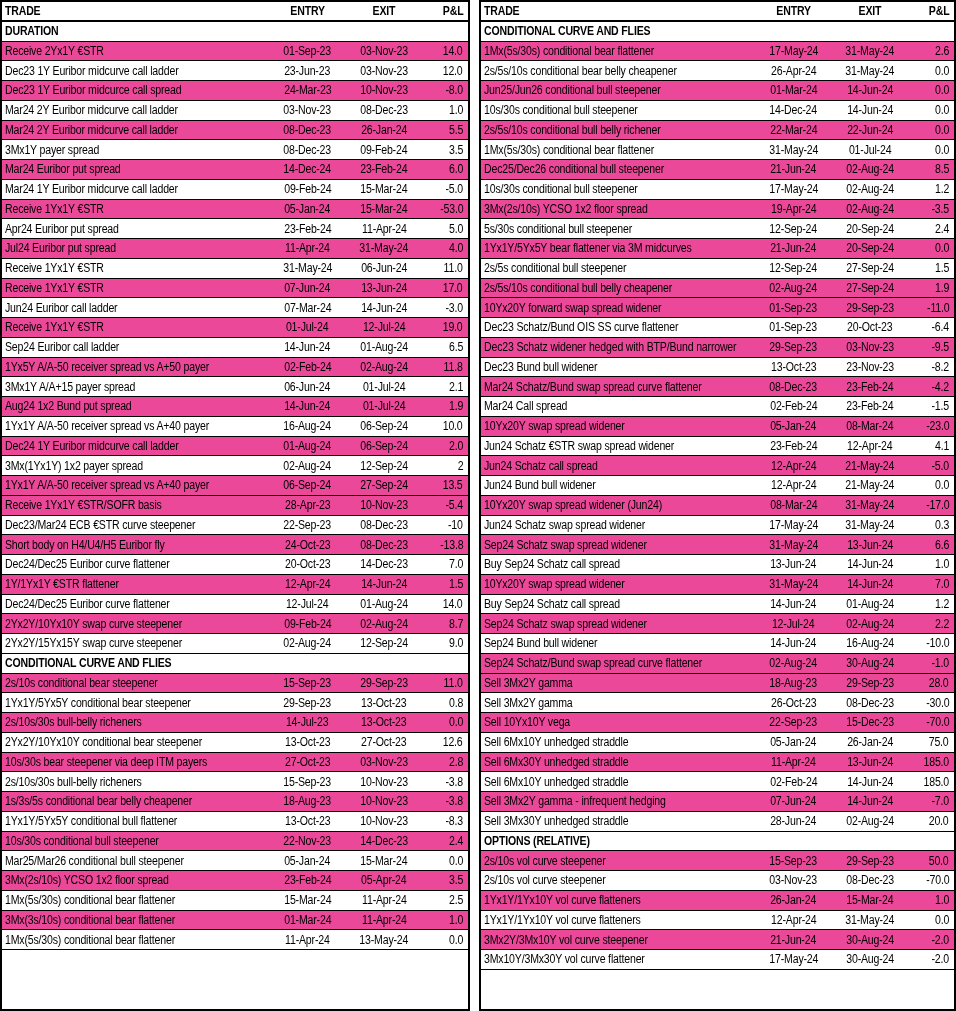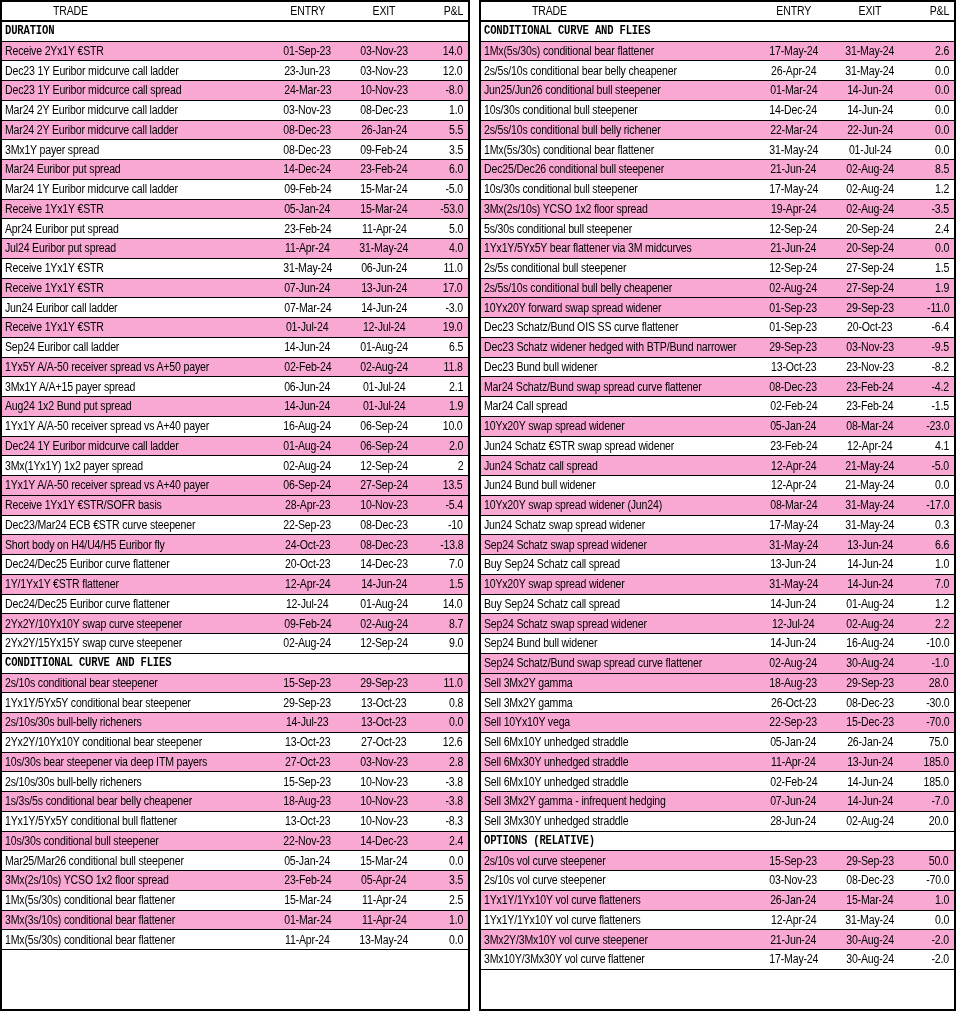--- a/index.html
+++ b/index.html
@@ -12,23 +12,23 @@
     position:absolute;top:0;box-sizing:border-box;
     border:2px solid #000;background:#fff;overflow:hidden;
   }
   .pane-left{left:0;width:470px;height:1011px;}
   .pane-right{left:479px;width:477px;height:1011px;}
   .row{
     display:flex;align-items:center;
     height:19.75px;box-sizing:border-box;
     border-bottom:1px solid #000;background:#fff;
   }
-  .row.header{border-bottom-width:2px;font-weight:normal;padding-left:48px;}
-  .row.section{font-weight:bold;font-family:Liberation Mono, monospace;}
-  .row.shaded{background:#f9a8d4;align-items:center;}
+  .row.header{border-bottom-width:2px;font-weight:bold;}
+  .row.section{font-weight:bold;}
+  .row.shaded{background:#ec4899;align-items:center;}
   .c-trade{flex:1;padding-left:3px;overflow:hidden;white-space:nowrap;}
   .c-entry{width:75px;text-align:center;}
   .c-exit{width:78px;text-align:center;}
   .c-pnl{width:40px;text-align:right;padding-right:5px;}
   .t{
     display:inline-block;white-space:nowrap;
     transform:scaleX(.88);letter-spacing:-0.2px;
   }
   .c-trade .t{transform-origin:0 50%;}
   .c-entry .t,.c-exit .t{transform-origin:50% 50%;}

